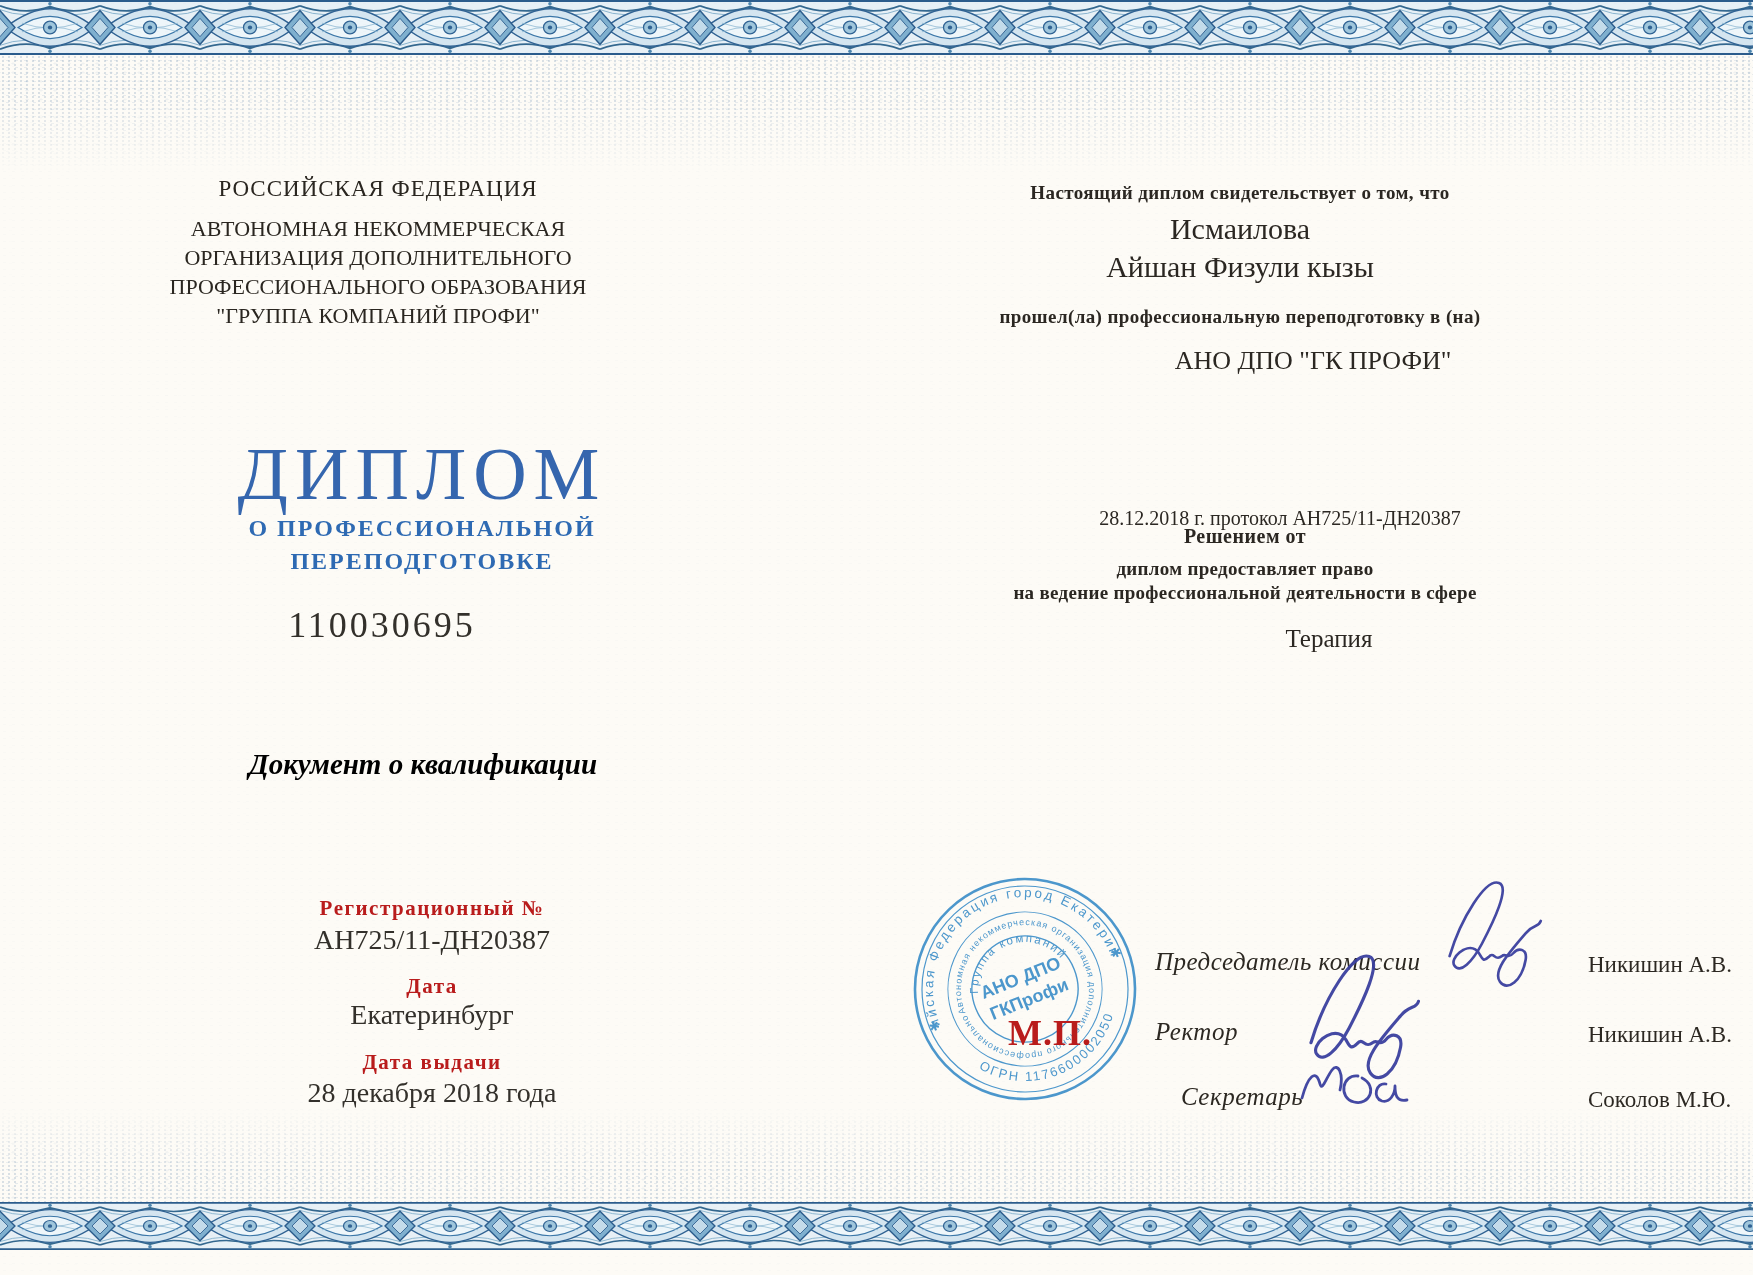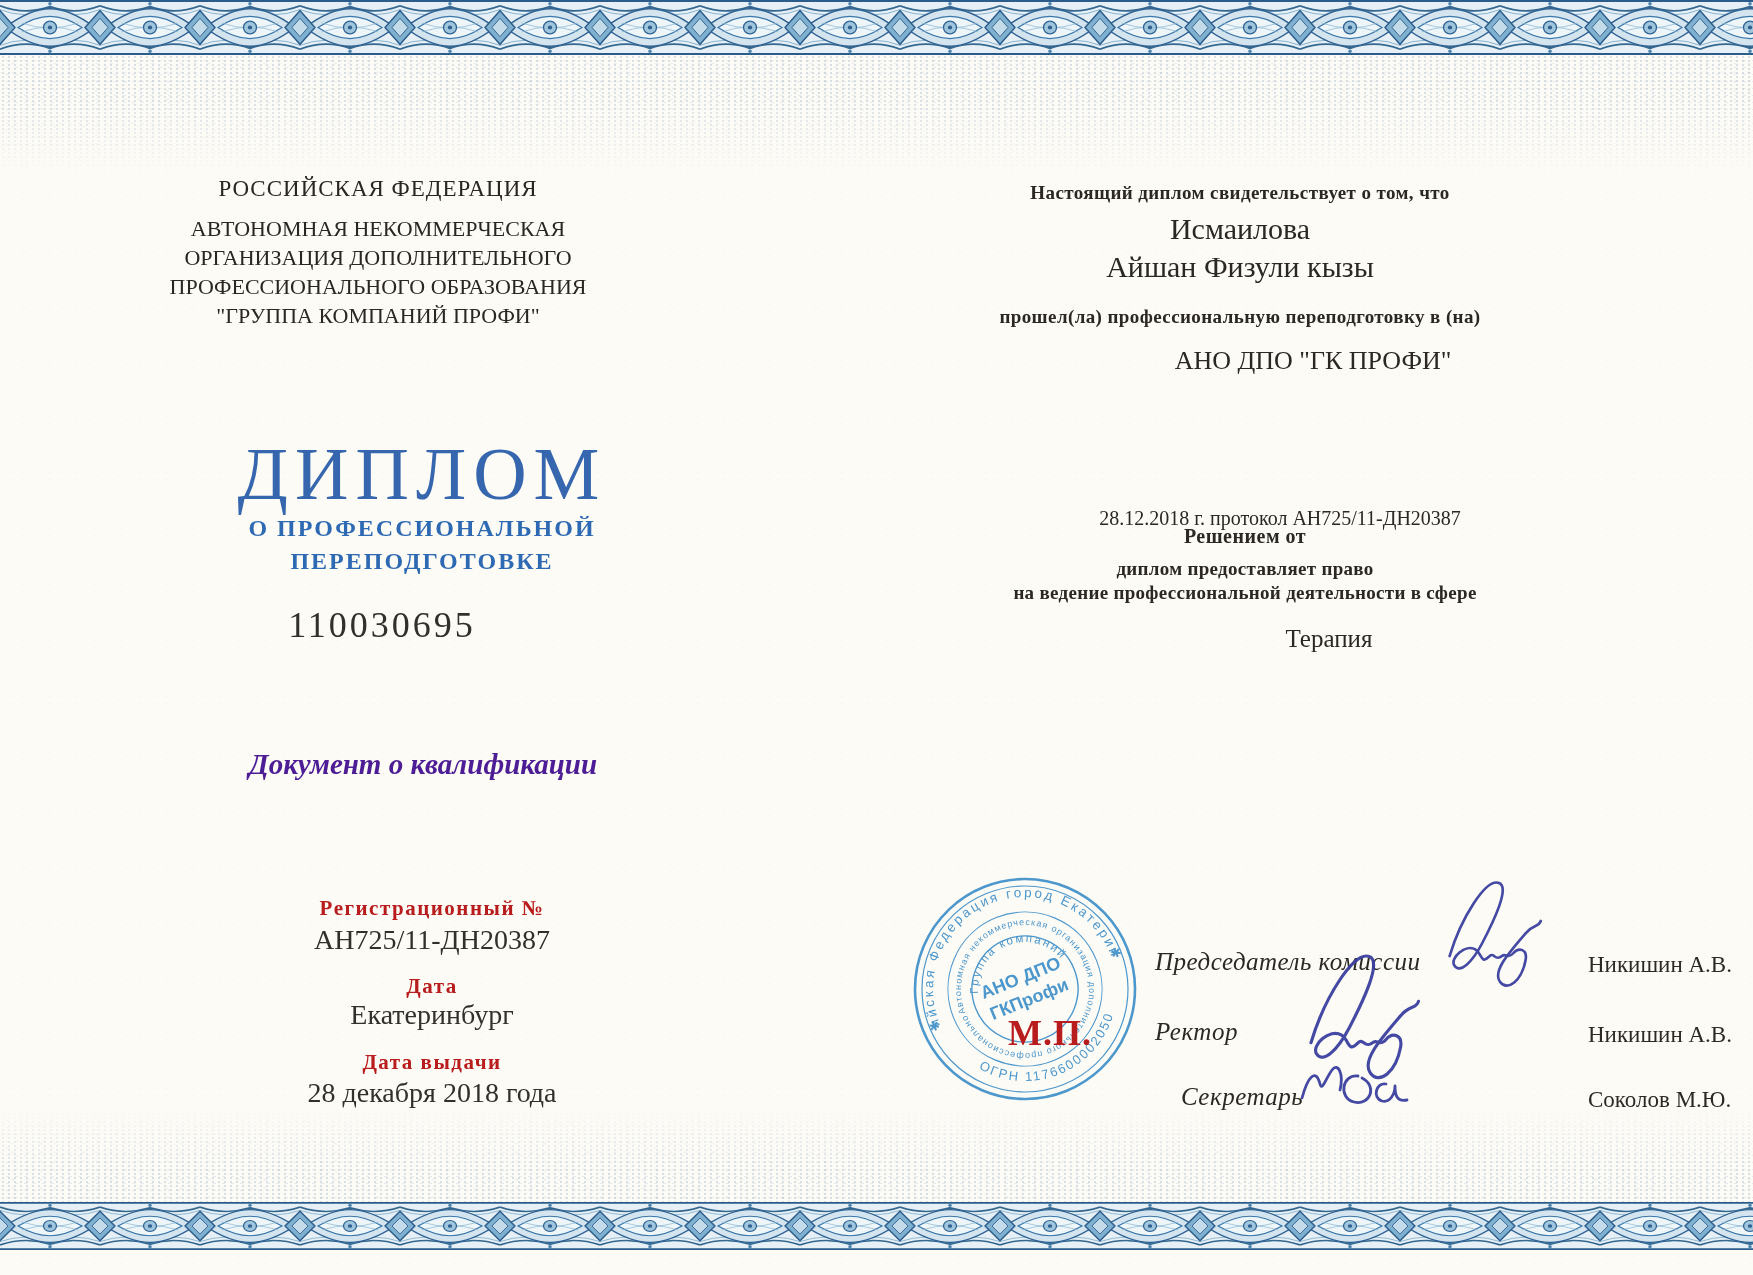--- a/index.html
+++ b/index.html
@@ -32,21 +32,21 @@
     background-position:0 0, 3px 2px, 6px 4px;
   }
   .texzone.top    { -webkit-mask-image:linear-gradient(to bottom,#000 35%,transparent); mask-image:linear-gradient(to bottom,#000 35%,transparent); }
   .texzone.bottom { -webkit-mask-image:linear-gradient(to top,#000 30%,transparent);   mask-image:linear-gradient(to top,#000 30%,transparent); }
 
   .country    { top:176px; left:128px; width:500px; font-size:23px; letter-spacing:1px; color:#2a2620; }
   .org        { top:214px; left:128px; width:500px; font-size:22px; line-height:29px; color:#2a2620; }
   .title      { top:432px; left:172px; width:500px; font-size:74px; letter-spacing:7px; color:#3566ae; font-weight:normal; }
   .subtitle   { top:512px; left:172px; width:500px; font-size:24px; line-height:33px; font-weight:bold; letter-spacing:2px; color:#2e6ab3; }
   .dnumber    { top:604px; left:132px; width:500px; font-size:36px; letter-spacing:3px; color:#33302b; }
-  .doctype    { top:748px; left:173px; width:500px; font-size:29px; font-style:italic; font-weight:bold; color:#4c1d95; }
+  .doctype    { top:748px; left:173px; width:500px; font-size:29px; font-style:italic; font-weight:bold; color:#000000; }
   .sublabel   { font-weight:bold; font-size:21px; letter-spacing:1.5px; color:#b91c1c; }
   .subvalue   { font-size:28px; color:#33302b; }
   .r-intro    { top:182px;  left:980px; width:520px; font-weight:bold; font-size:19px; letter-spacing:.4px; }
   .r-surname  { top:212px;  left:980px; width:520px; font-size:30px; }
   .r-name     { top:250px;  left:980px; width:520px; font-size:30px; }
   .r-completed{ top:306px;  left:980px; width:520px; font-weight:bold; font-size:19px; letter-spacing:.4px; }
   .r-org      { top:346px;  left:1053px; width:520px; font-size:26px; }
   .r-declbl   { top:477px;  left:985px;  width:520px; font-weight:bold; font-size:20px; letter-spacing:.5px;margin-top:48px; }
   .r-decval   { top:507px;  left:1020px; width:520px; font-size:20px; }
   .r-grants   { top:557px;  left:985px;  width:520px; font-weight:bold; font-size:19px; line-height:24px; letter-spacing:.3px; }

